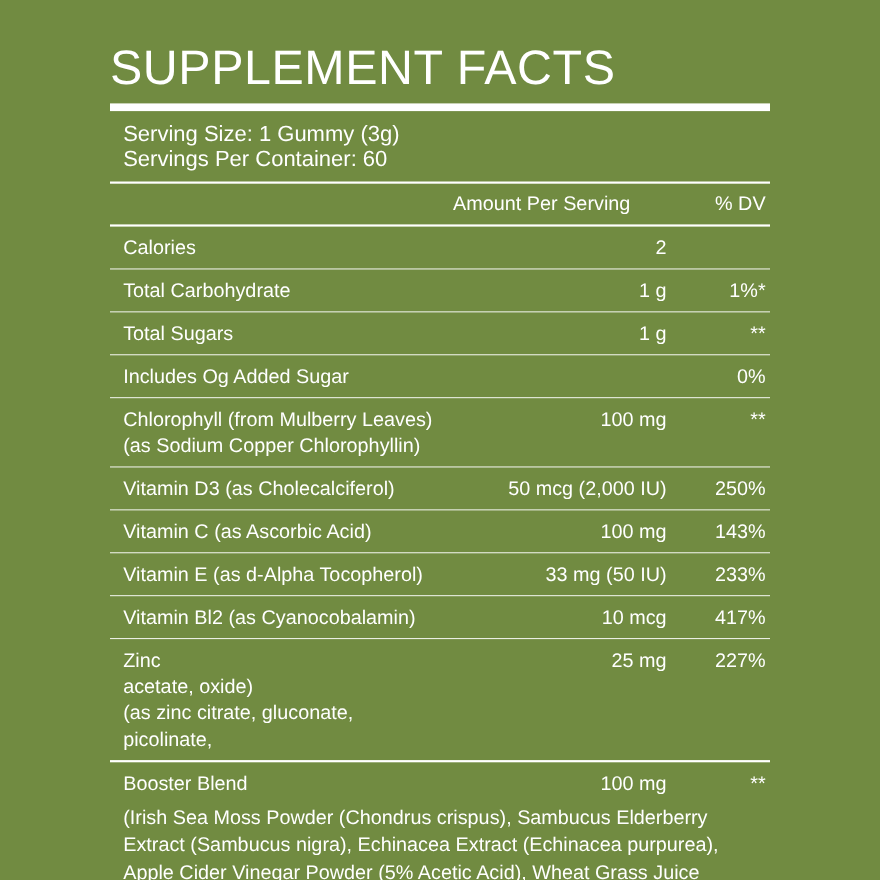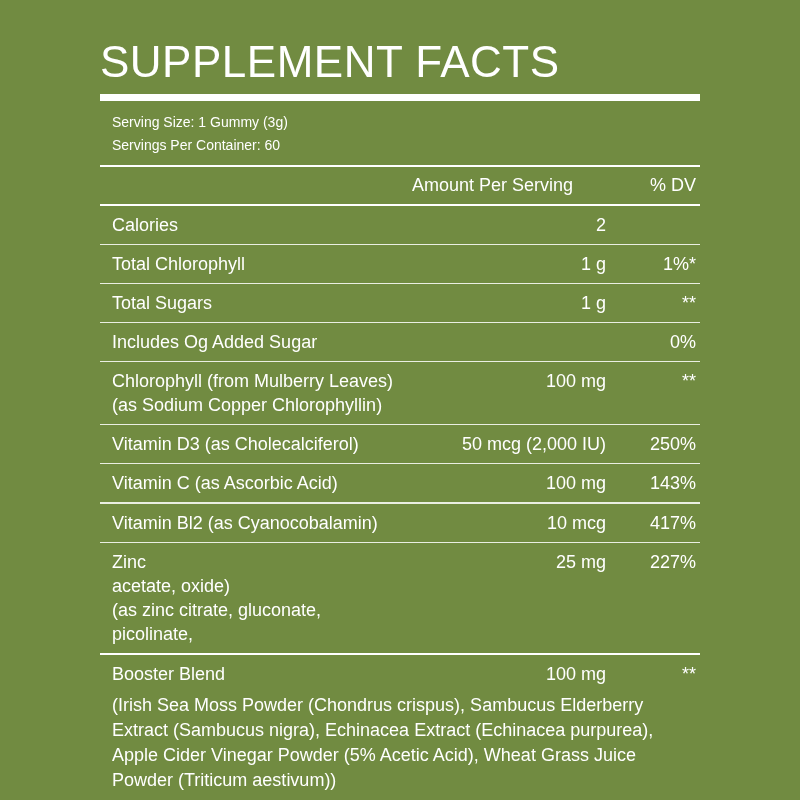--- a/index.html
+++ b/index.html
@@ -36,21 +36,21 @@
   .rule-thin {
     height: 2px;
     background: #ffffff;
   }
   .rule-hair {
     height: 1px;
     background: rgba(255,255,255,0.85);
   }
   .serving {
     padding: 10px 0 8px 12px;
-    font-size: 14px;
+    font-size: 20px;
     line-height: 23px;
   }
   .colhead {
     display: flex;
     align-items: center;
     padding: 8px 4px 8px 12px;
     font-size: 18px;
   }
   .colhead .spacer { flex: 1; }
   .colhead .amt {
@@ -119,21 +119,21 @@
   <div class="rule-thin"></div>
 
   <div id="rows">
       <div class="row">
         <span class="nm">Calories</span>
         <span class="amt">2</span>
         <span class="dv"></span>
       </div>
       <div class="rule-hair"></div>
       <div class="row">
-        <span class="nm">Total Chlorophyll</span>
+        <span class="nm">Total Carbohydrate</span>
         <span class="amt">1 g</span>
         <span class="dv">1%*</span>
       </div>
       <div class="rule-hair"></div>
       <div class="row">
         <span class="nm">Total Sugars</span>
         <span class="amt">1 g</span>
         <span class="dv">**</span>
       </div>
       <div class="rule-hair"></div>
@@ -154,20 +154,25 @@
         <span class="amt">50 mcg (2,000 IU)</span>
         <span class="dv">250%</span>
       </div>
       <div class="rule-hair"></div>
       <div class="row">
         <span class="nm">Vitamin C (as Ascorbic Acid)</span>
         <span class="amt">100 mg</span>
         <span class="dv">143%</span>
       </div>
       <div class="rule-hair"></div>
+      <div class="row">
+        <span class="nm">Vitamin E (as d-Alpha Tocopherol)</span>
+        <span class="amt">33 mg (50 IU)</span>
+        <span class="dv">233%</span>
+      </div>
       <div class="rule-hair"></div>
       <div class="row">
         <span class="nm">Vitamin Bl2 (as Cyanocobalamin)</span>
         <span class="amt">10 mcg</span>
         <span class="dv">417%</span>
       </div>
       <div class="rule-hair"></div>
       <div class="row">
         <span class="nm">Zinc<span class="sub">acetate, oxide)</span><span class="sub">(as zinc citrate, gluconate, picolinate,</span></span>
         <span class="amt">25 mg</span>

